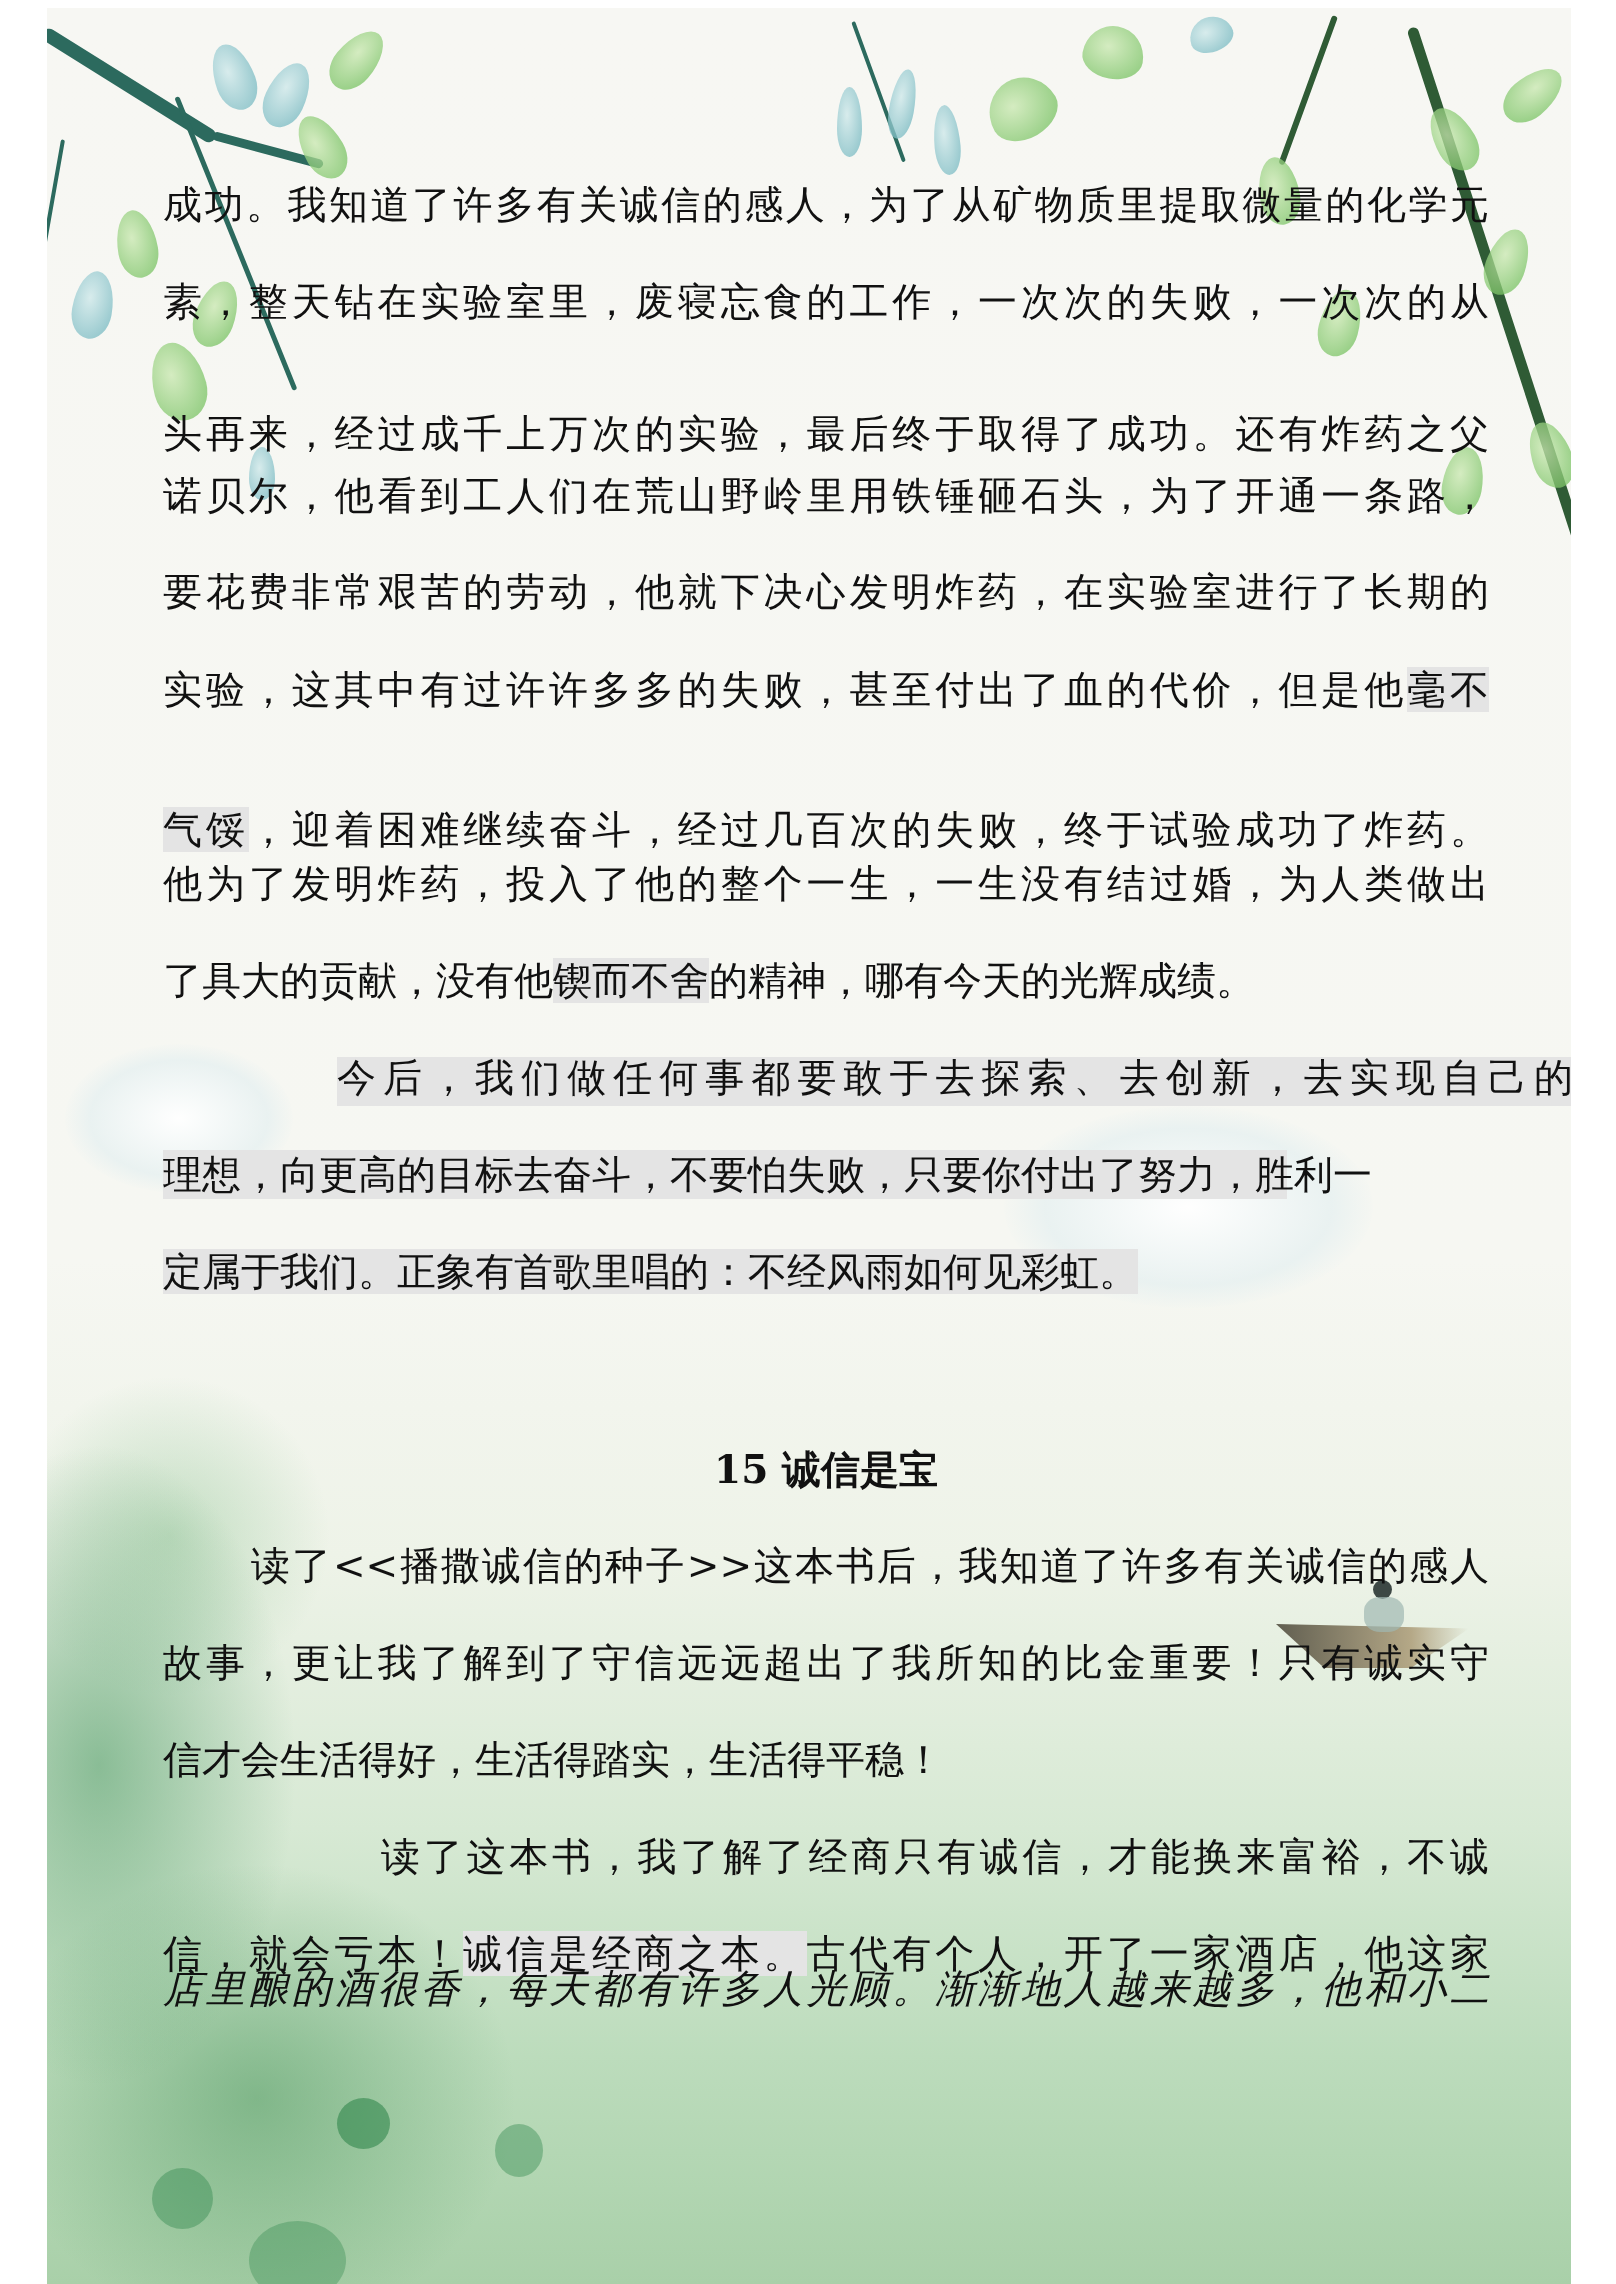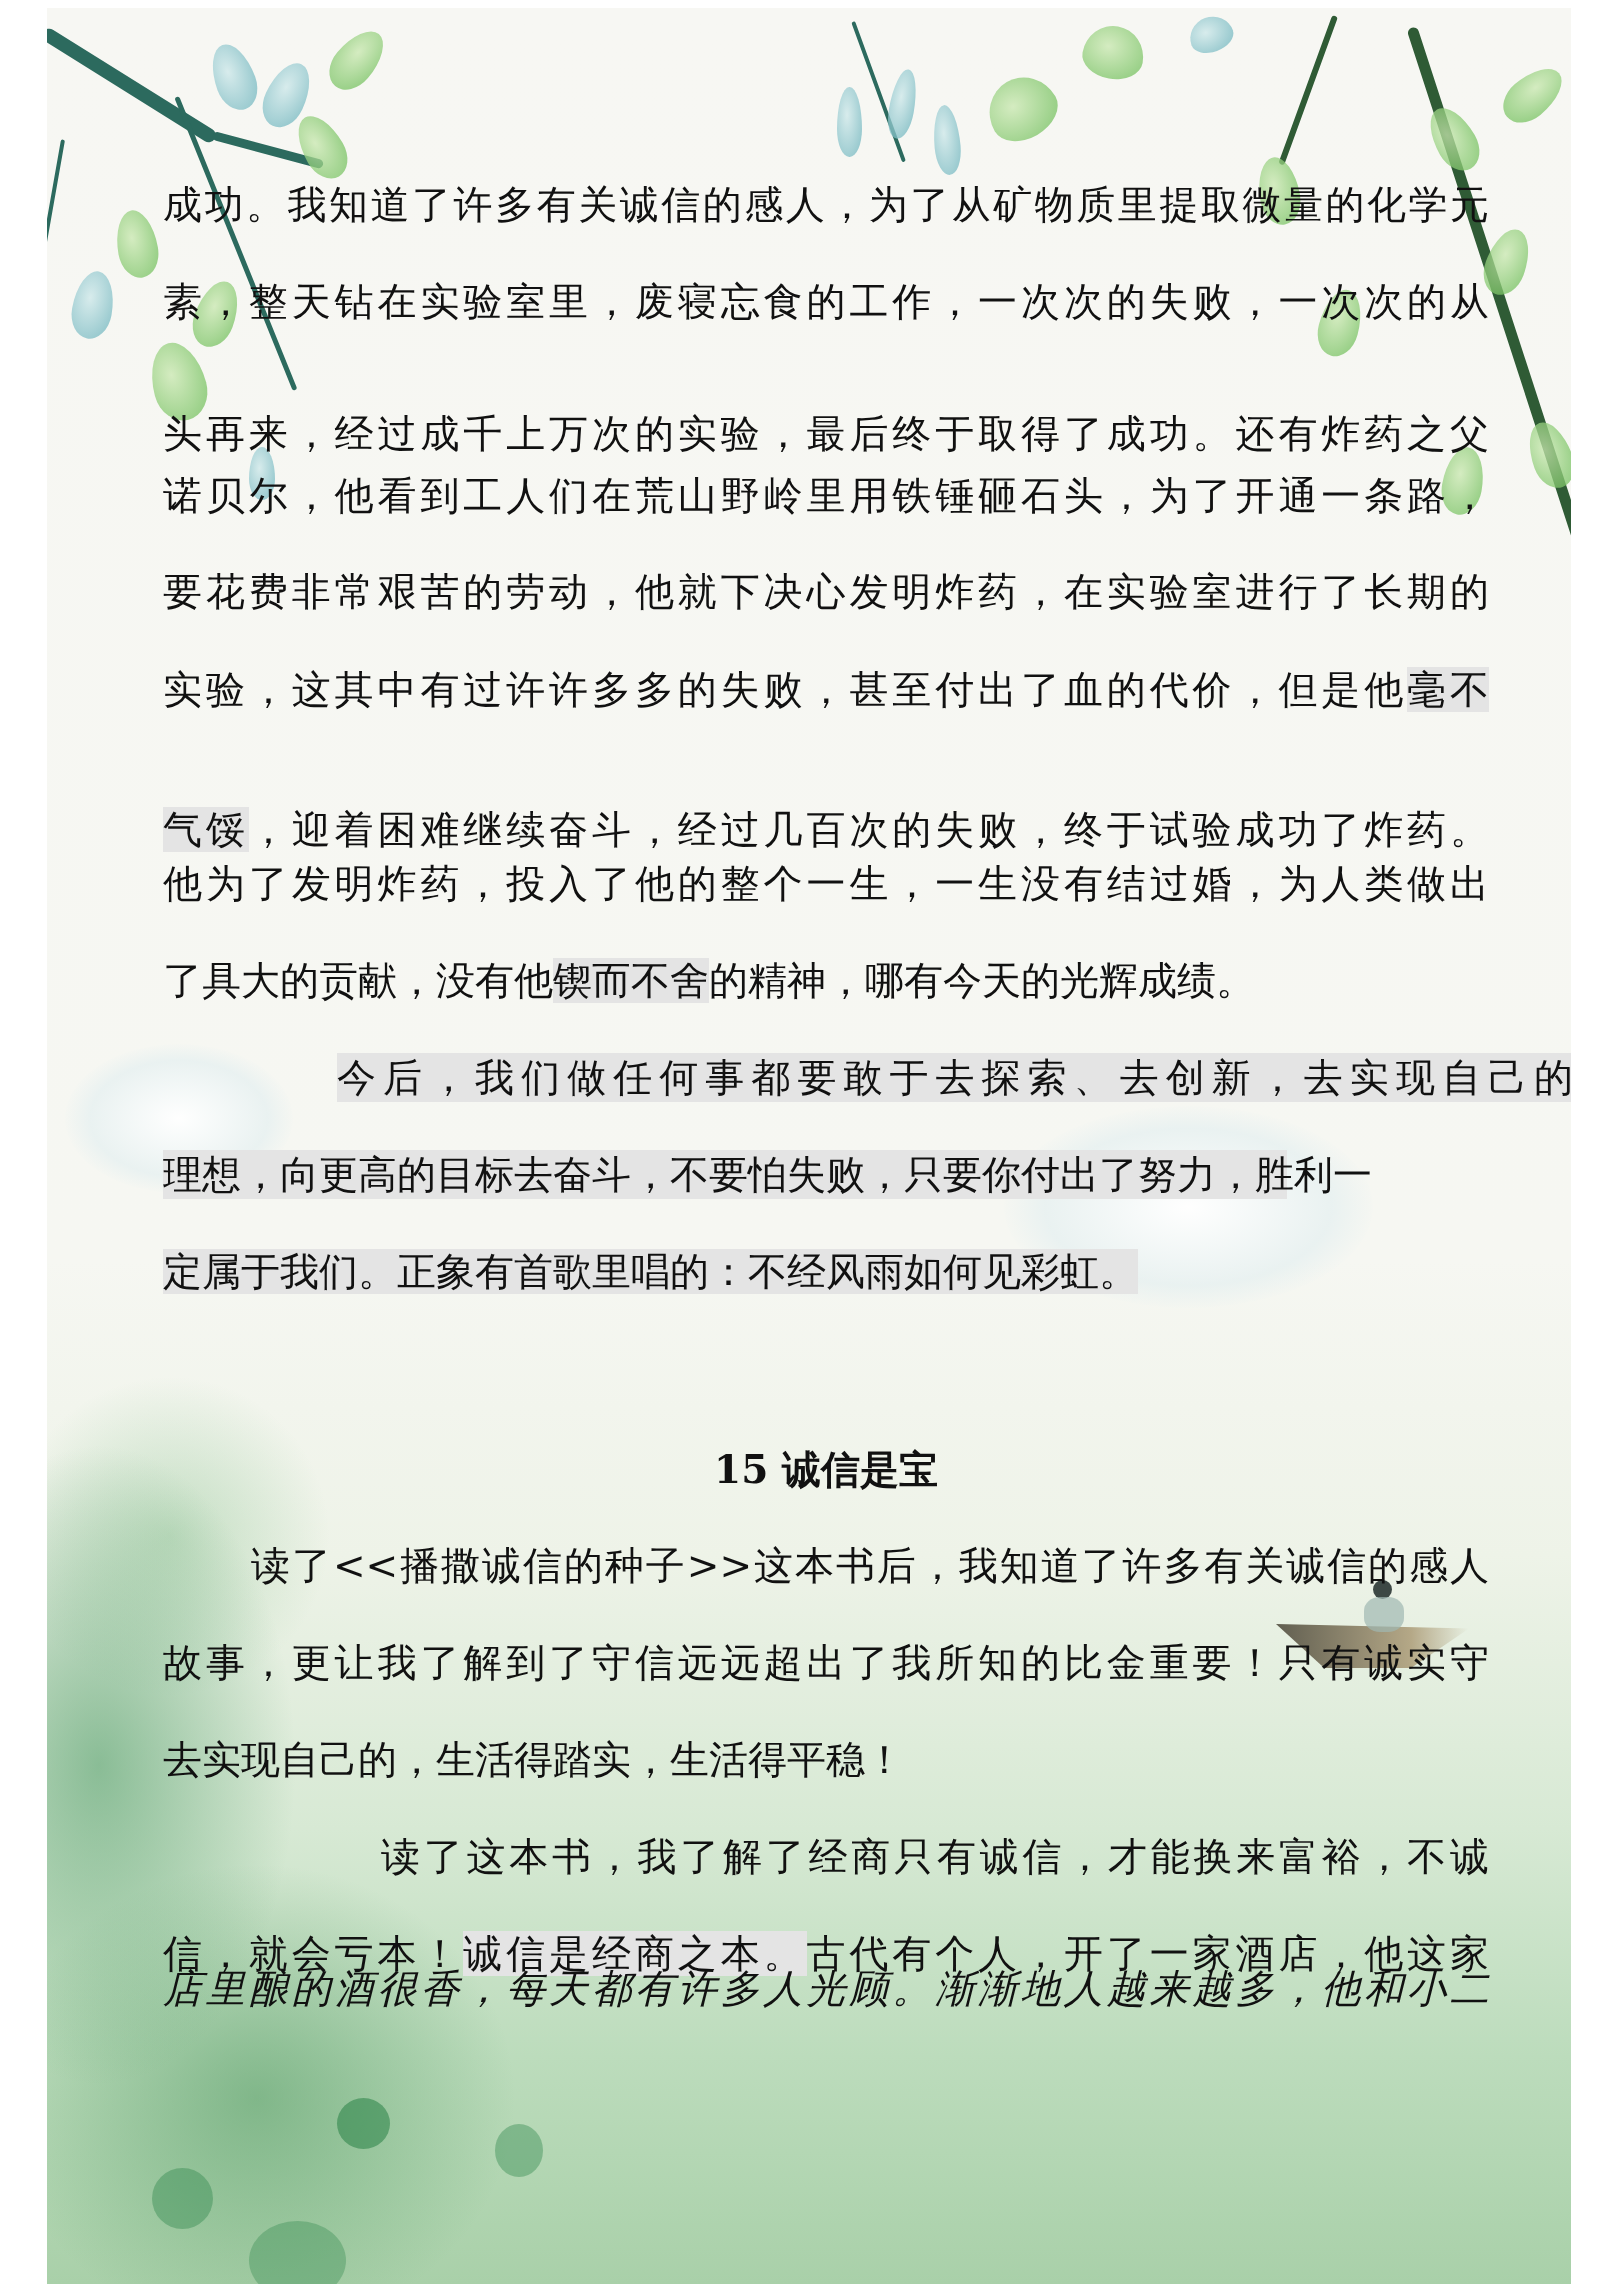--- a/index.html
+++ b/index.html
@@ -106,29 +106,29 @@
     <div class="line" style="top:172px;">成功。我知道了许多有关诚信的感人，为了从矿物质里提取微量的化学元</div>
     <div class="line" style="top:269px;">素，整天钻在实验室里，废寝忘食的工作，一次次的失败，一次次的从</div>
     <div class="line" style="top:365px;margin-top:36px;">头再来，经过成千上万次的实验，最后终于取得了成功。还有炸药之父</div>
     <div class="line" style="top:463px;">诺贝尔，他看到工人们在荒山野岭里用铁锤砸石头，为了开通一条路，</div>
     <div class="line" style="top:559px;">要花费非常艰苦的劳动，他就下决心发明炸药，在实验室进行了长期的</div>
     <div class="line" style="top:657px;"><span>实验，这其中有过许许多多的失败，甚至付出了血的代价，但是他</span><span class="hl">毫不</span></div>
     <div class="line" style="top:753px;margin-top:44px;"><span class="hl">气馁</span><span>，迎着困难继续奋斗，经过几百次的失败，终于试验成功了炸药。</span></div>
     <div class="line" style="top:851px;">他为了发明炸药，投入了他的整个一生，一生没有结过婚，为人类做出</div>
     <div class="line last" style="top:948px;"><span>了具大的贡献，没有他</span><span class="hl">锲而不舍</span><span>的精神，哪有今天的光辉成绩。</span></div>
 
-    <div class="line" style="top:1045px;left:174px;width:1152px;"><span class="hl" style="display:inline-block;width:1236px;text-align:justify;text-align-last:justify;">今后，我们做任何事都要敢于去探索、去创新，去实现自己的</span></div>
+    <div class="line" style="top:1045px;left:174px;width:1152px;"><span class="hl" style="display:inline-block;width:1236px;text-align:justify;text-align-last:justify;font-family:Liberation Mono, monospace;">今后，我们做任何事都要敢于去探索、去创新，去实现自己的</span></div>
     <div class="line" style="top:1142px;"><span class="hl" style="display:inline-block;width:1124px;text-align:justify;text-align-last:justify;">理想，向更高的目标去奋斗，不要怕失败，只要你付出了努力，胜利一</span></div>
     <div class="line last" style="top:1239px;"><span class="hl">定属于我们。正象有首歌里唱的：不经风雨如何见彩虹。</span></div>
 
     <div class="heading" style="top:1437px;">15 诚信是宝</div>
 
     <div class="line" style="top:1533px;left:88px;width:1238px;">读了&lt;&lt;播撒诚信的种子&gt;&gt;这本书后，我知道了许多有关诚信的感人</div>
     <div class="line" style="top:1630px;">故事，更让我了解到了守信远远超出了我所知的比金重要！只有诚实守</div>
-    <div class="line last" style="top:1727px;">去实现自己的，生活得踏实，生活得平稳！</div>
+    <div class="line last" style="top:1727px;">信才会生活得好，生活得踏实，生活得平稳！</div>
 
     <div class="line" style="top:1824px;left:218px;width:1108px;">读了这本书，我了解了经商只有诚信，才能换来富裕，不诚</div>
     <div class="line" style="top:1921px;"><span>信，就会亏本！</span><span class="hl">诚信是经商之本。</span><span>古代有个人，开了一家酒店，他这家</span></div>
     <div class="line" style="top:1956px;font-style:italic;">店里酿的酒很香，每天都有许多人光顾。渐渐地人越来越多，他和小二</div>
 
   </div>
 </div>
 
 
 </body></html>

